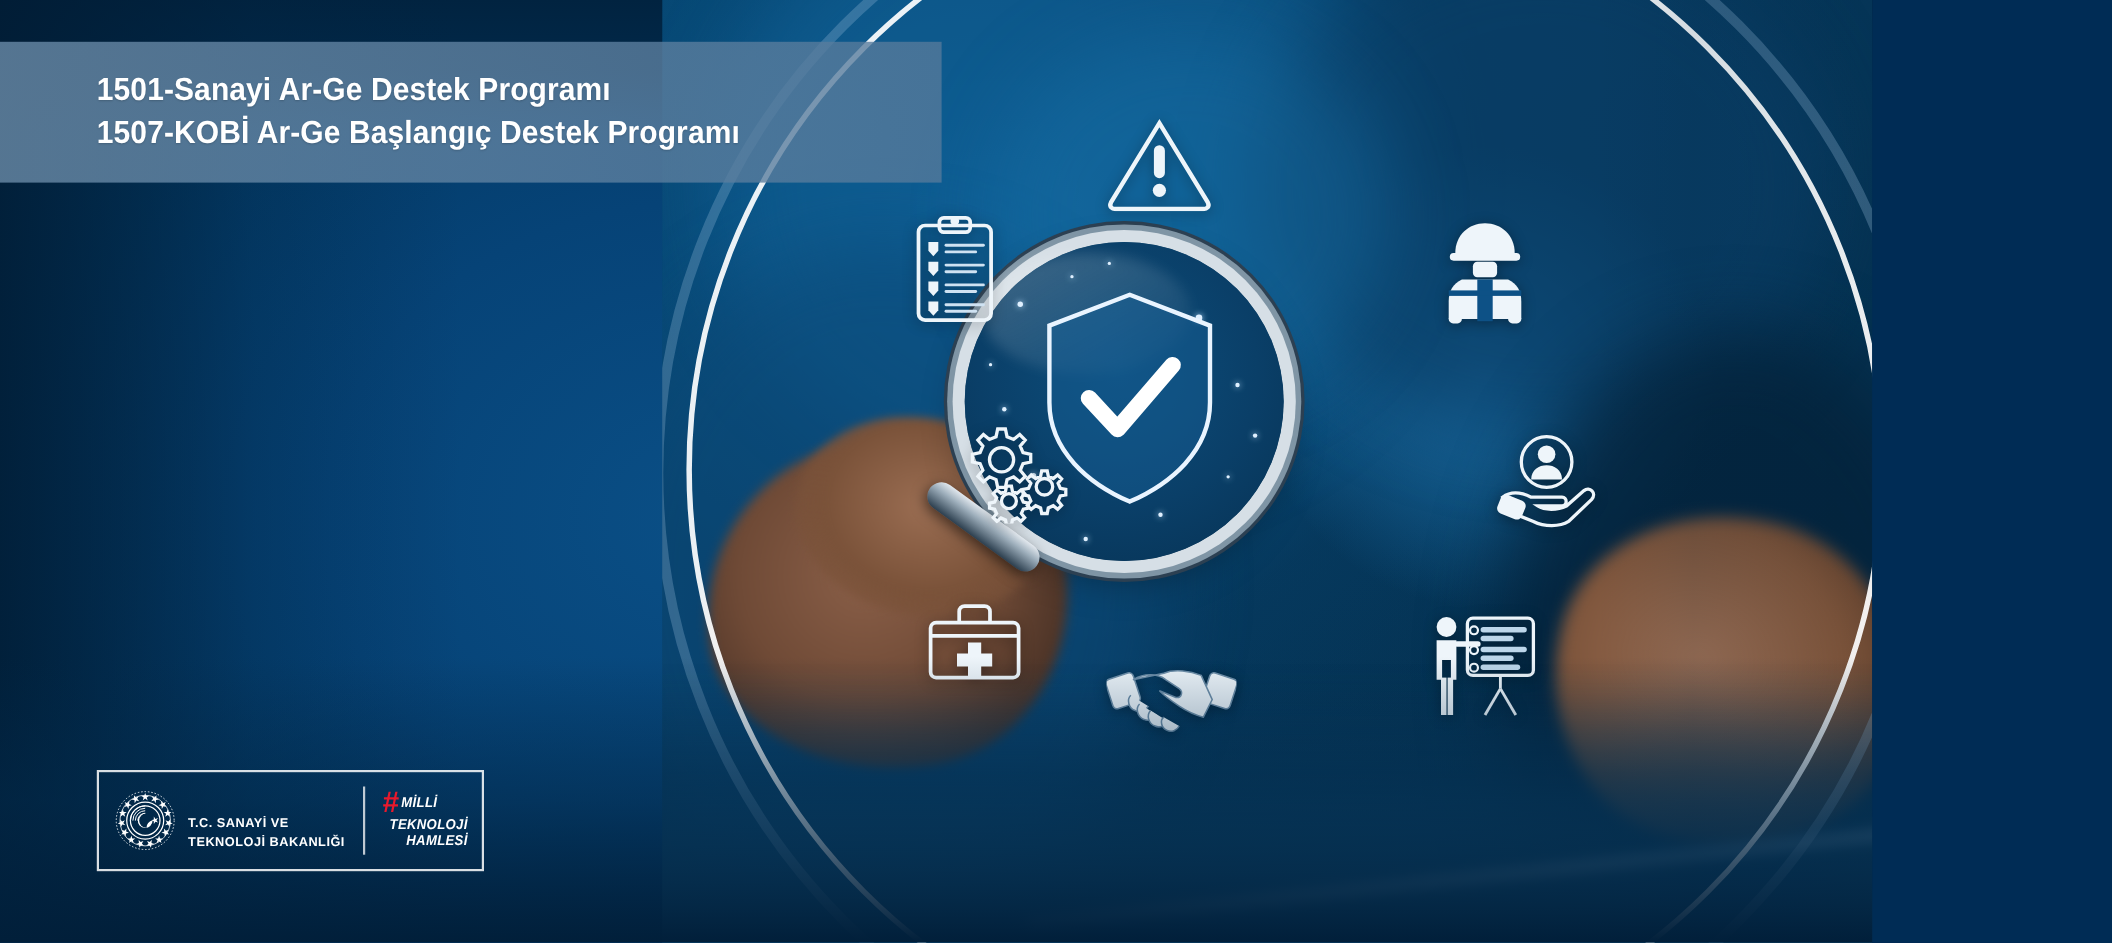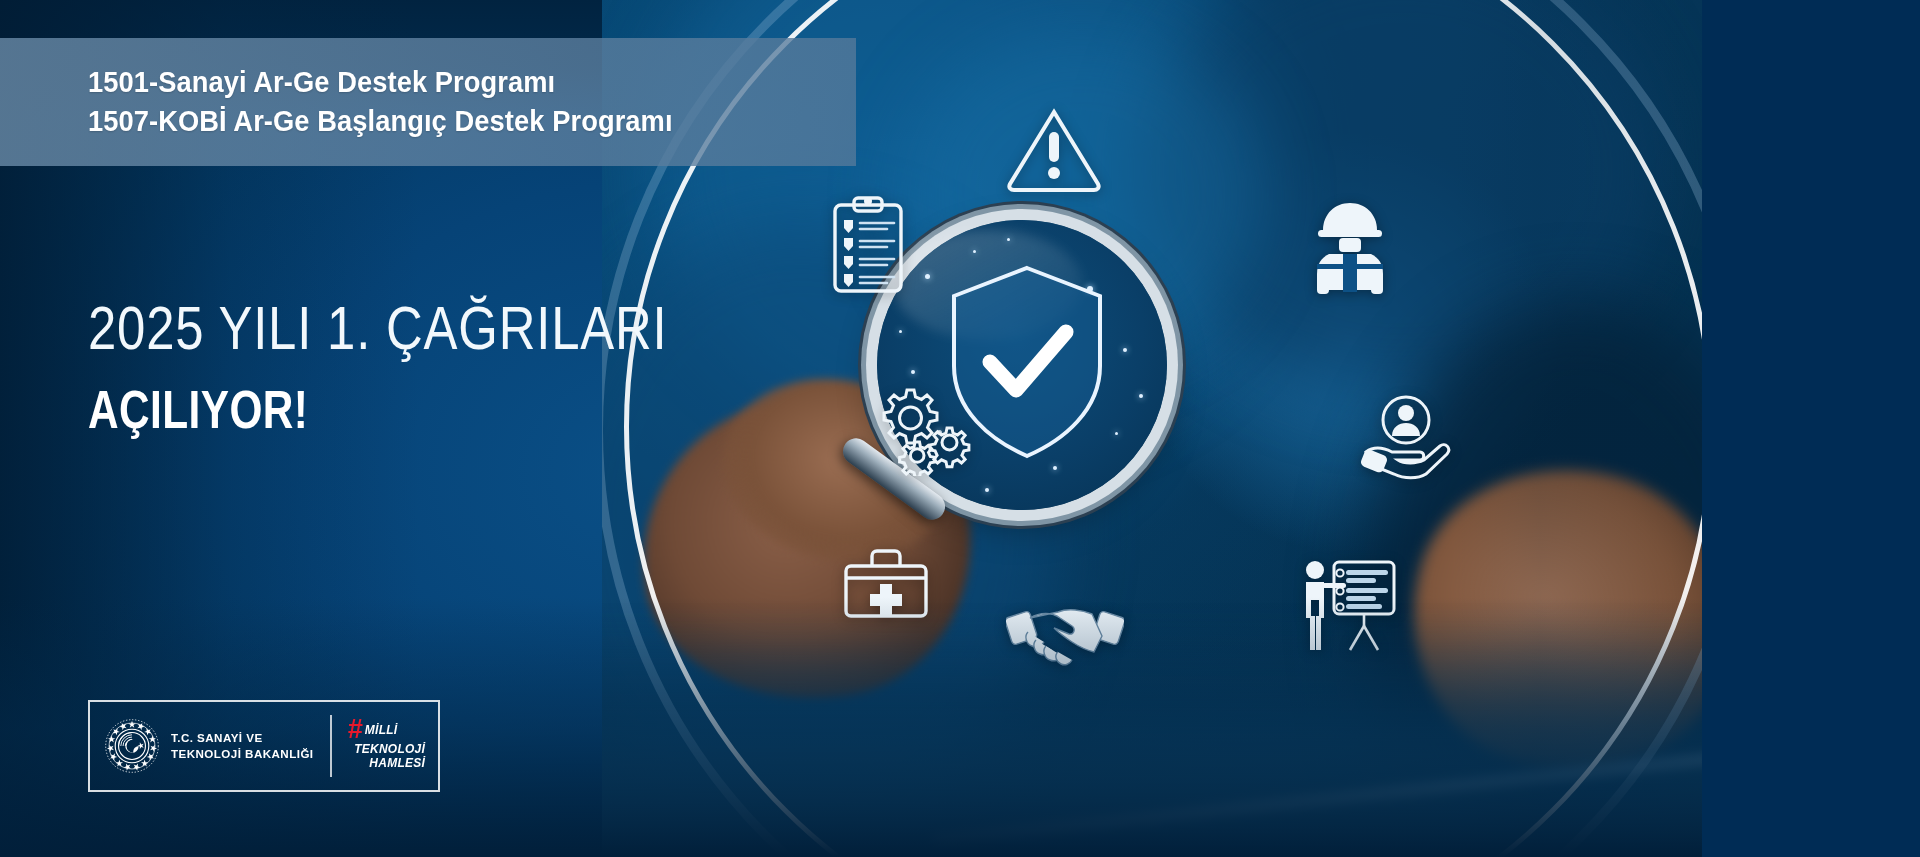--- a/index.html
+++ b/index.html
@@ -178,21 +178,21 @@
     white-space:nowrap;
   }
 
   
   .logo-bar {
     position:absolute; left:88px; top:700px;
     width:352px; height:92px;
     border:2px solid rgba(255,255,255,0.85);
     display:flex; align-items:center;
   }
-  .logo-ministry { display:flex; align-items:center; padding-left:14px; }
+  .logo-ministry { display:flex; align-items:flex-end; padding-left:14px; }
   .logo-ministry .crest { width:56px; height:56px; flex:0 0 56px; }
   .ministry-text {
     margin-left:11px;
     color:#ffffff; font-weight:bold; font-size:11.6px;
     line-height:1.42; letter-spacing:0.45px; white-space:nowrap;
   }
   .logo-div {
     width:2px; height:62px; background:rgba(255,255,255,0.75);
     margin-left:16px; margin-right:0;
   }
@@ -394,24 +394,20 @@
     </div>
   </div>
 
   <div class="bg-bottom-dark"></div>
 
   <div class="program-box">
     <div class="program-line">1501-Sanayi Ar-Ge Destek Programı</div>
     <div class="program-line">1507-KOBİ Ar-Ge Başlangıç Destek Programı</div>
   </div>
 
-  <div class="headline">
-    <div class="headline-main">2025 YILI 1. ÇAĞRILARI</div>
-    <div class="headline-sub">AÇILIYOR!</div>
-  </div>
 
   <div class="logo-bar">
 
     <div class="logo-ministry">
       <span class="crest">
         <svg class="crest" viewBox="0 0 100 100">
           <circle cx="50" cy="50" r="47" fill="none" stroke="#ffffff" stroke-width="1.4" stroke-dasharray="2.5 3"></circle>
           <circle cx="50" cy="50" r="41" fill="none" stroke="#ffffff" stroke-width="1.2"></circle>
           <g fill="#ffffff">
             <g id="st">

